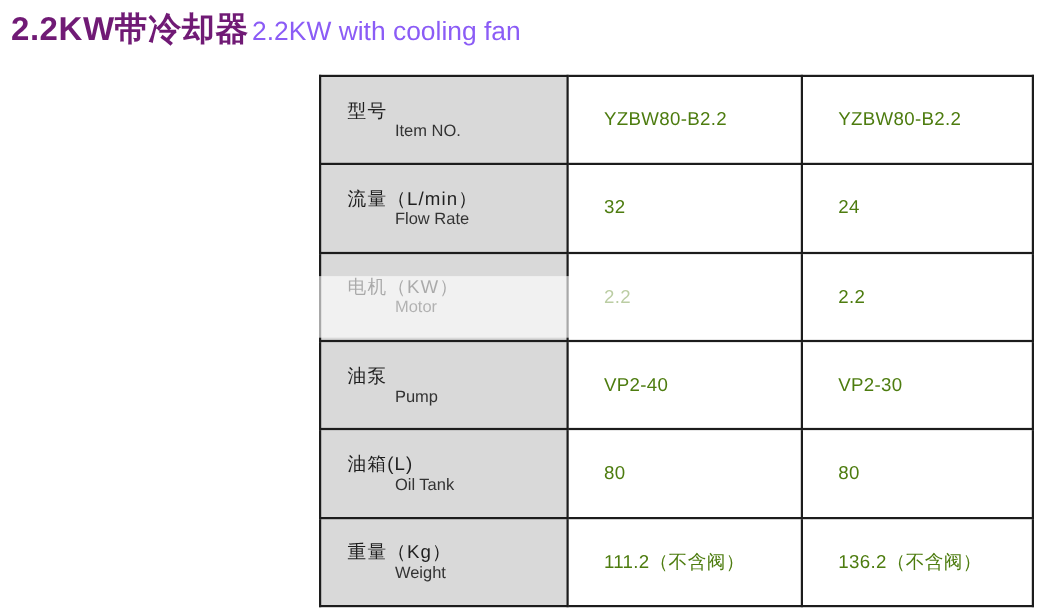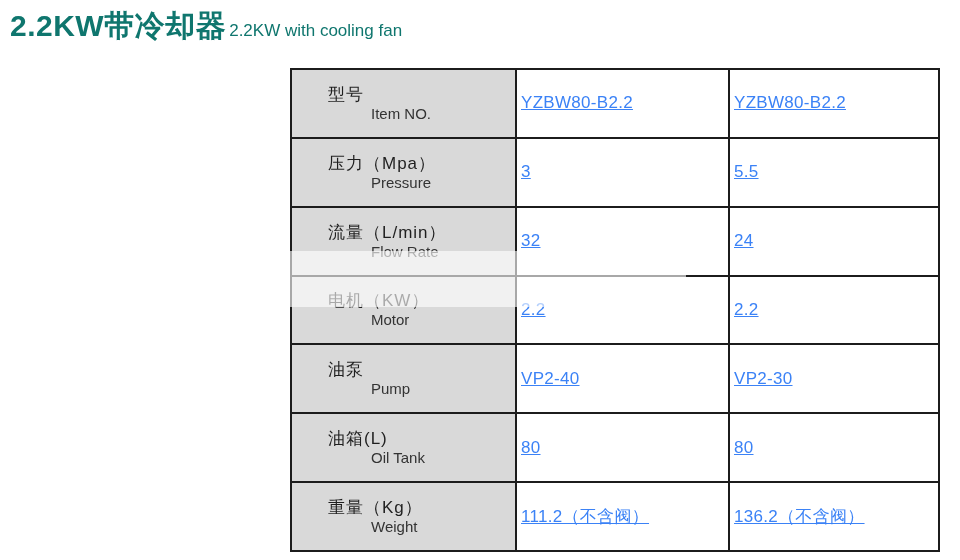--- a/index.html
+++ b/index.html
@@ -13,58 +13,57 @@
 
   
   .header {
     position: absolute;
     left: 10px; top: 6px;
     display: flex;
     align-items: baseline;
     white-space: nowrap;
   }
   .title-zh {
-    color: #0f766e;
+    color: #701a75;
     font-size: 30px;
     font-weight: bold;
     letter-spacing: 0.5px;
     text-align: center;
   }
   .title-en {
-    color: #0f766e;
-    font-size: 17px;
+    color: #8b5cf6;
+    font-size: 24px;
     margin-left: 3px;
   }
 
   
   table.spec-table {
     position: absolute;
     left: 290px; top: 68px;
     width: 648px; height: 484px;
     border-collapse: collapse;
     table-layout: fixed;
   }
   .spec-table td {
     border: 2px solid #1c1c1c;
     vertical-align: middle;
     background: #ffffff;
   }
   .spec-table td.label-cell {
     width: 225px;
     background: #d9d9d9;
-    padding-left: 36px;
+    padding-left: 24px;
   }
   .spec-table td.value-1 { width: 213px; }
   .spec-table td.value-2 { width: 210px; }
   .spec-table td.value-cell {
-    padding-left: 4px;
+    padding-left: 32px;
     font-size: 17px;
-    color: #3b82f6;
+    color: #4d7c0f;
     letter-spacing: 0.3px;
-    text-decoration: underline;
   }
   .label-zh {
     font-size: 17px;
     color: #1f1f1f;
     line-height: 21px;
     letter-spacing: 1px;
   }
   .label-en {
     font-size: 15px;
     color: #333333;
@@ -96,28 +95,20 @@
 
       <tr>
         <td class="label-cell">
           <div class="label-zh">型号</div>
           <div class="label-en">Item NO.</div>
         </td>
         <td class="value-cell value-1">YZBW80-B2.2</td>
         <td class="value-cell value-2">YZBW80-B2.2</td>
       </tr>
 
-      <tr>
-        <td class="label-cell">
-          <div class="label-zh">压力（Mpa）</div>
-          <div class="label-en">Pressure</div>
-        </td>
-        <td class="value-cell value-1">3</td>
-        <td class="value-cell value-2">5.5</td>
-      </tr>
 
       <tr>
         <td class="label-cell">
           <div class="label-zh">流量（L/min）</div>
           <div class="label-en">Flow Rate</div>
         </td>
         <td class="value-cell value-1">32</td>
         <td class="value-cell value-2">24</td>
       </tr>
 

